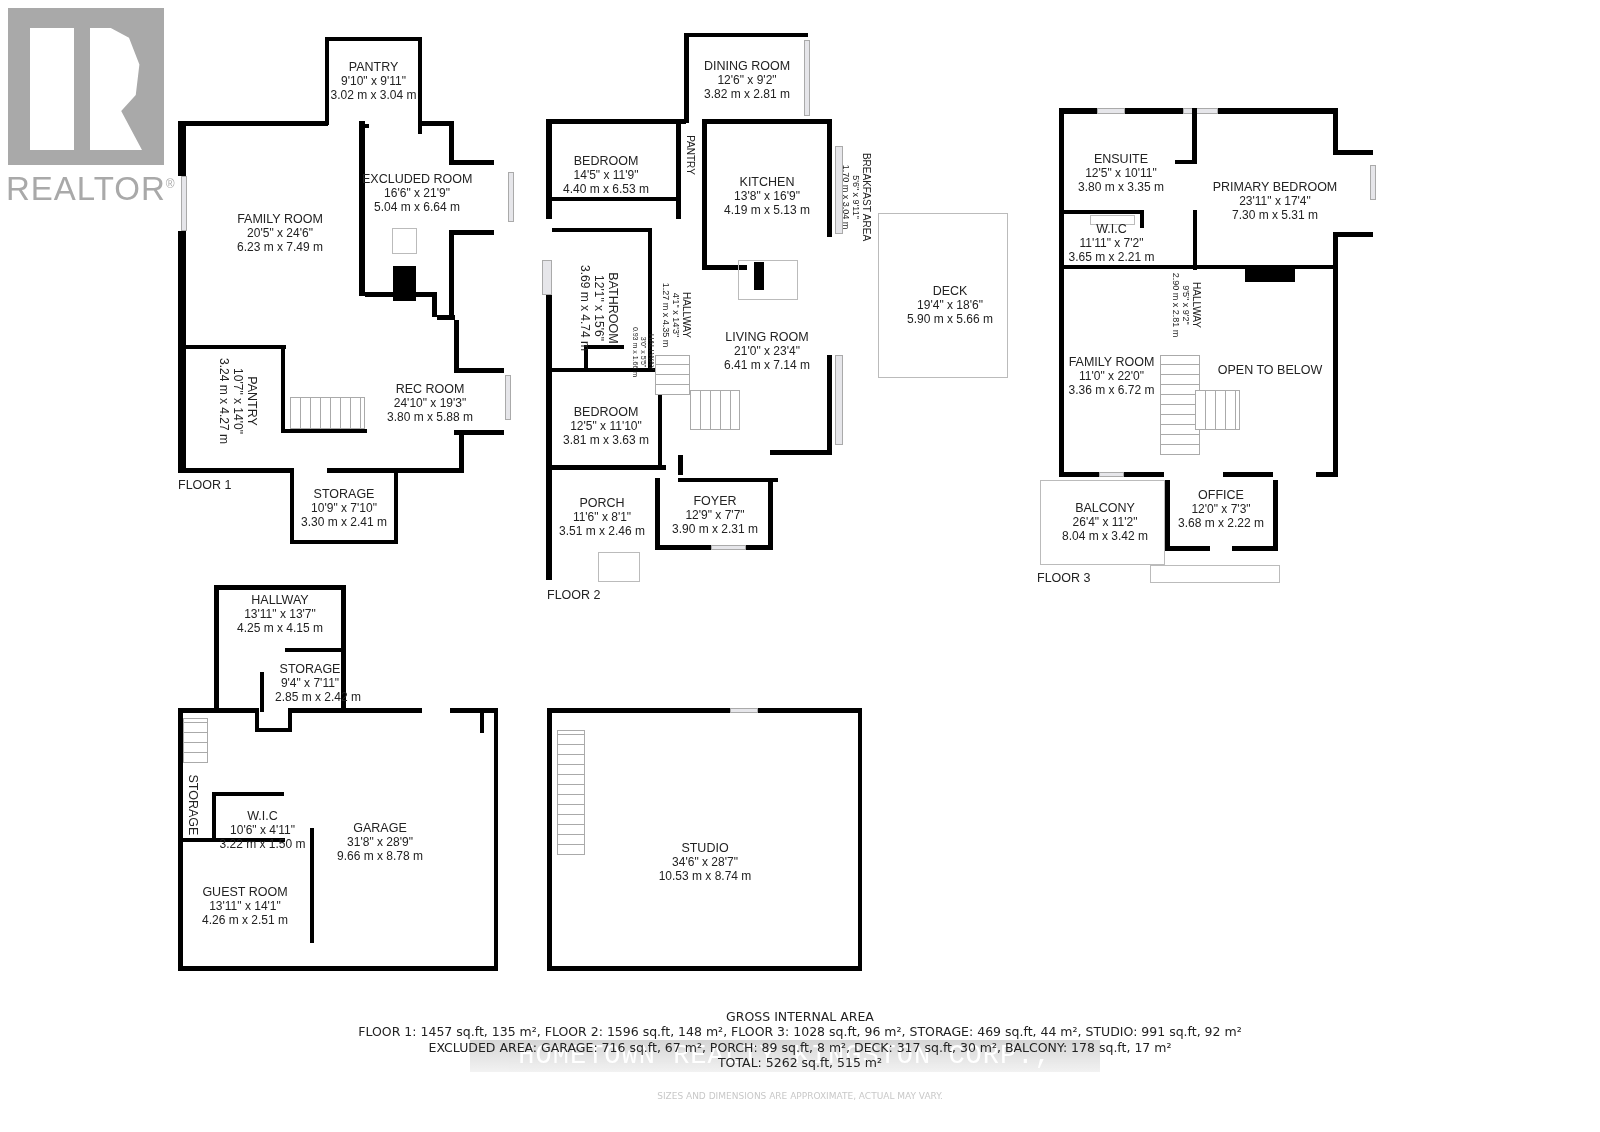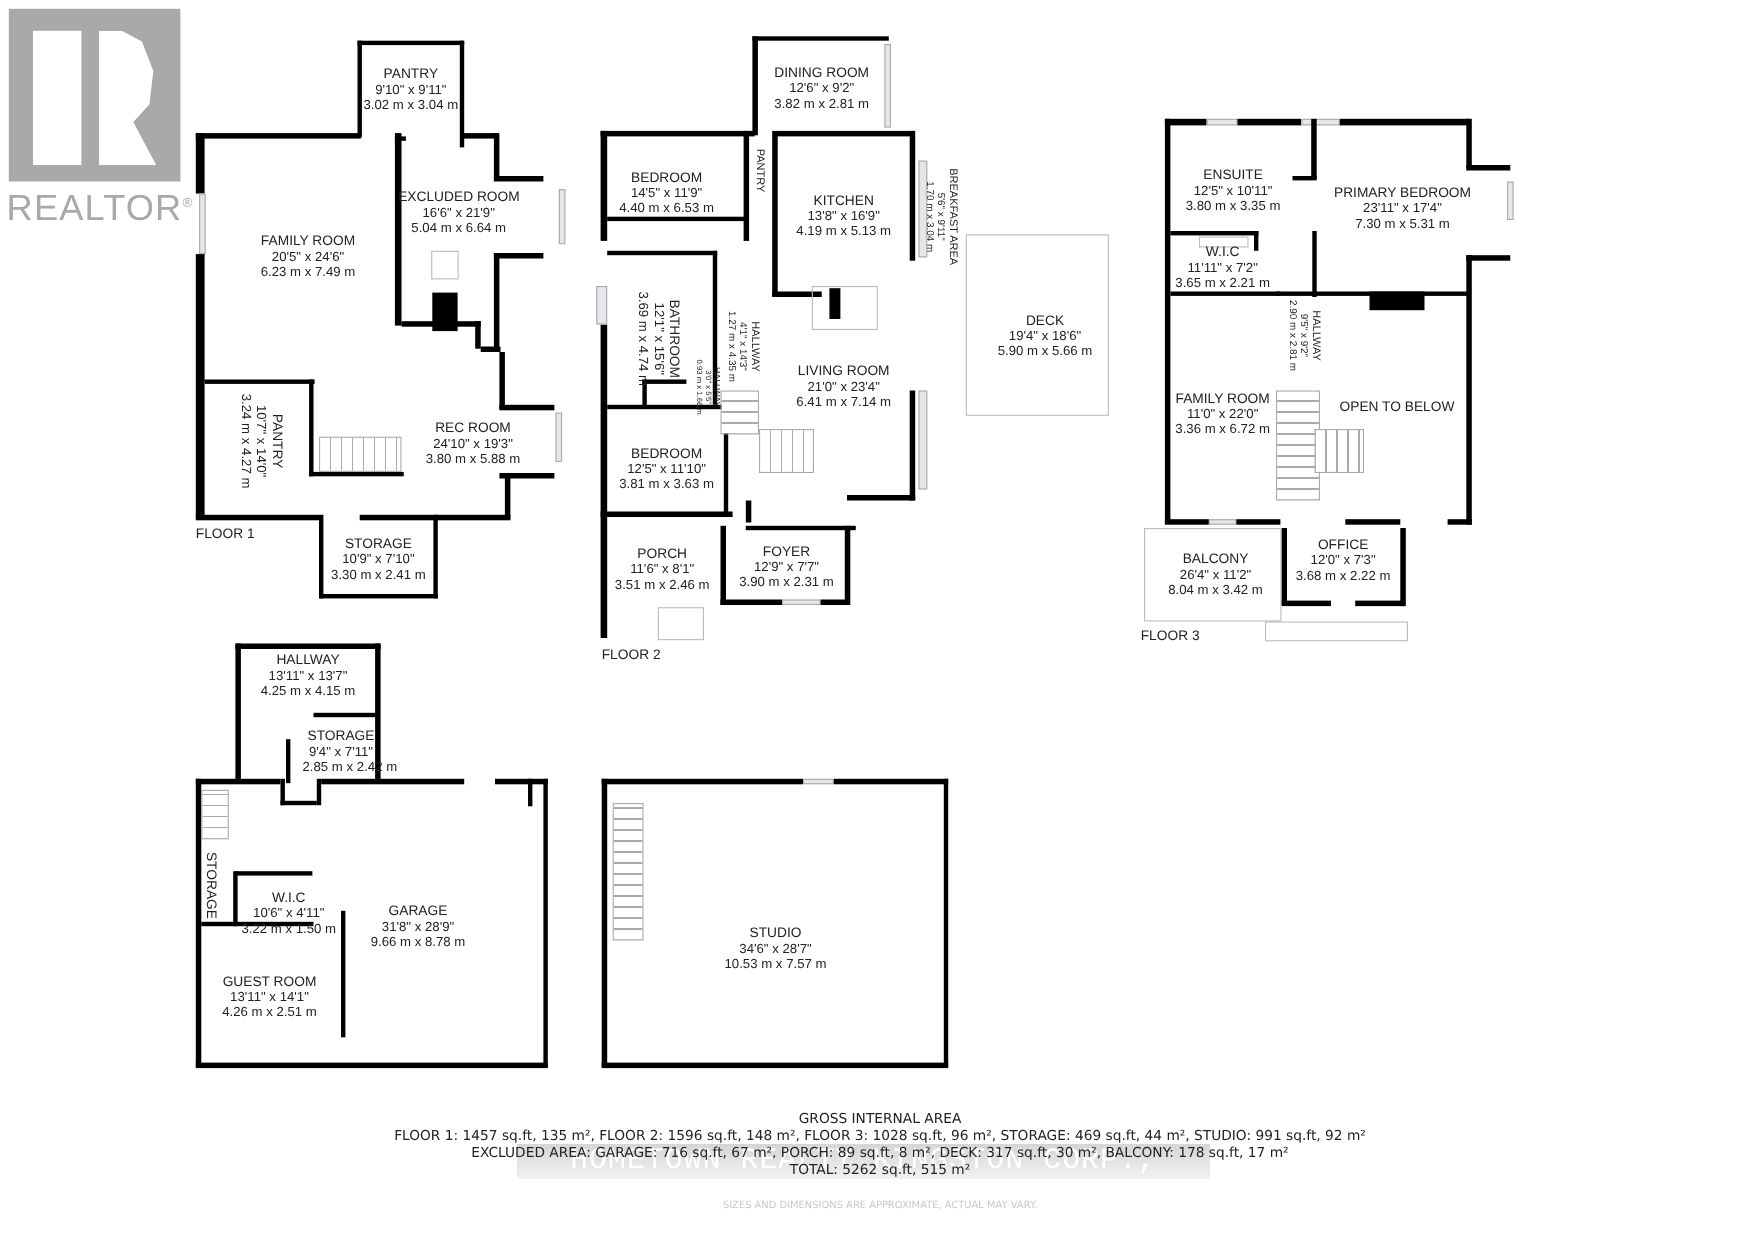--- a/index.html
+++ b/index.html
@@ -196,21 +196,21 @@
   <div class="wall" style="left:1165px;top:546px;width:45px;height:5px"></div>
   <div class="wall" style="left:1232px;top:546px;width:45px;height:5px"></div>
   <div class="wall" style="left:1273px;top:480px;width:5px;height:71px"></div>
 
   <div class="thin" style="left:1040px;top:480px;width:125px;height:85px"></div>
   <div class="thin" style="left:1150px;top:565px;width:130px;height:18px"></div>
 </div>
 
 <div class="room" style="left:1066px;top:152px;width:110px">
   <span class="n">ENSUITE</span><span>12'5" x 10'11"</span><br><span>3.80 m x 3.35 m</span></div>
-<div class="room" style="left:1200px;top:168px;width:150px">
+<div class="room" style="left:1200px;top:180px;width:150px">
   <span class="n">PRIMARY BEDROOM</span><span>23'11" x 17'4"</span><br><span>7.30 m x 5.31 m</span></div>
 <div class="room" style="left:1064px;top:222px;width:95px">
   <span class="n">W.I.C</span><span>11'11" x 7'2"</span><br><span>3.65 m x 2.21 m</span></div>
 <div class="room v sm" style="left:1146px;top:290px;width:80px">
   <span class="n">HALLWAY</span><span>9'5" x 9'2"</span><br><span>2.90 m x 2.81 m</span></div>
 <div class="room" style="left:1064px;top:355px;width:95px">
   <span class="n">FAMILY ROOM</span><span>11'0" x 22'0"</span><br><span>3.36 m x 6.72 m</span></div>
 <div class="room" style="left:1215px;top:363px;width:110px">
   <span class="n">OPEN TO BELOW</span>
   </div>
@@ -260,20 +260,20 @@
 <div>
   <div class="wall" style="left:547px;top:708px;width:183px;height:5px"></div>
   <div class="win" style="left:730px;top:708px;width:28px;height:5px"></div>
   <div class="wall" style="left:758px;top:708px;width:104px;height:5px"></div>
   <div class="wall" style="left:547px;top:708px;width:5px;height:262px"></div>
   <div class="wall" style="left:858px;top:708px;width:4px;height:262px"></div>
   <div class="wall" style="left:547px;top:966px;width:315px;height:5px"></div>
   <div class="stairs h" style="left:557px;top:730px;width:28px;height:125px"></div>
 </div>
 <div class="room" style="left:650px;top:841px;width:110px">
-  <span class="n">STUDIO</span><span>34'6" x 28'7"</span><br><span>10.53 m x 7.57 m</span></div>
+  <span class="n">STUDIO</span><span>34'6" x 28'7"</span><br><span>10.53 m x 8.74 m</span></div>
 
 <div class="watermark">HOMETOWN REALTY KINGSTON CORP., BROKERAGE</div>
 <div class="footer" style="top:1009px">GROSS INTERNAL AREA</div>
 <div class="footer" style="top:1024px">FLOOR 1: 1457 sq.ft, 135 m², FLOOR 2: 1596 sq.ft, 148 m², FLOOR 3: 1028 sq.ft, 96 m², STORAGE: 469 sq.ft, 44 m², STUDIO: 991 sq.ft, 92 m²</div>
 <div class="footer" style="top:1040px">EXCLUDED AREA: GARAGE: 716 sq.ft, 67 m², PORCH: 89 sq.ft, 8 m², DECK: 317 sq.ft, 30 m², BALCONY: 178 sq.ft, 17 m²</div>
 <div class="footer" style="top:1055px">TOTAL: 5262 sq.ft, 515 m²</div>
 <div class="disclaimer">SIZES AND DIMENSIONS ARE APPROXIMATE, ACTUAL MAY VARY.</div>
 
 </body></html>

